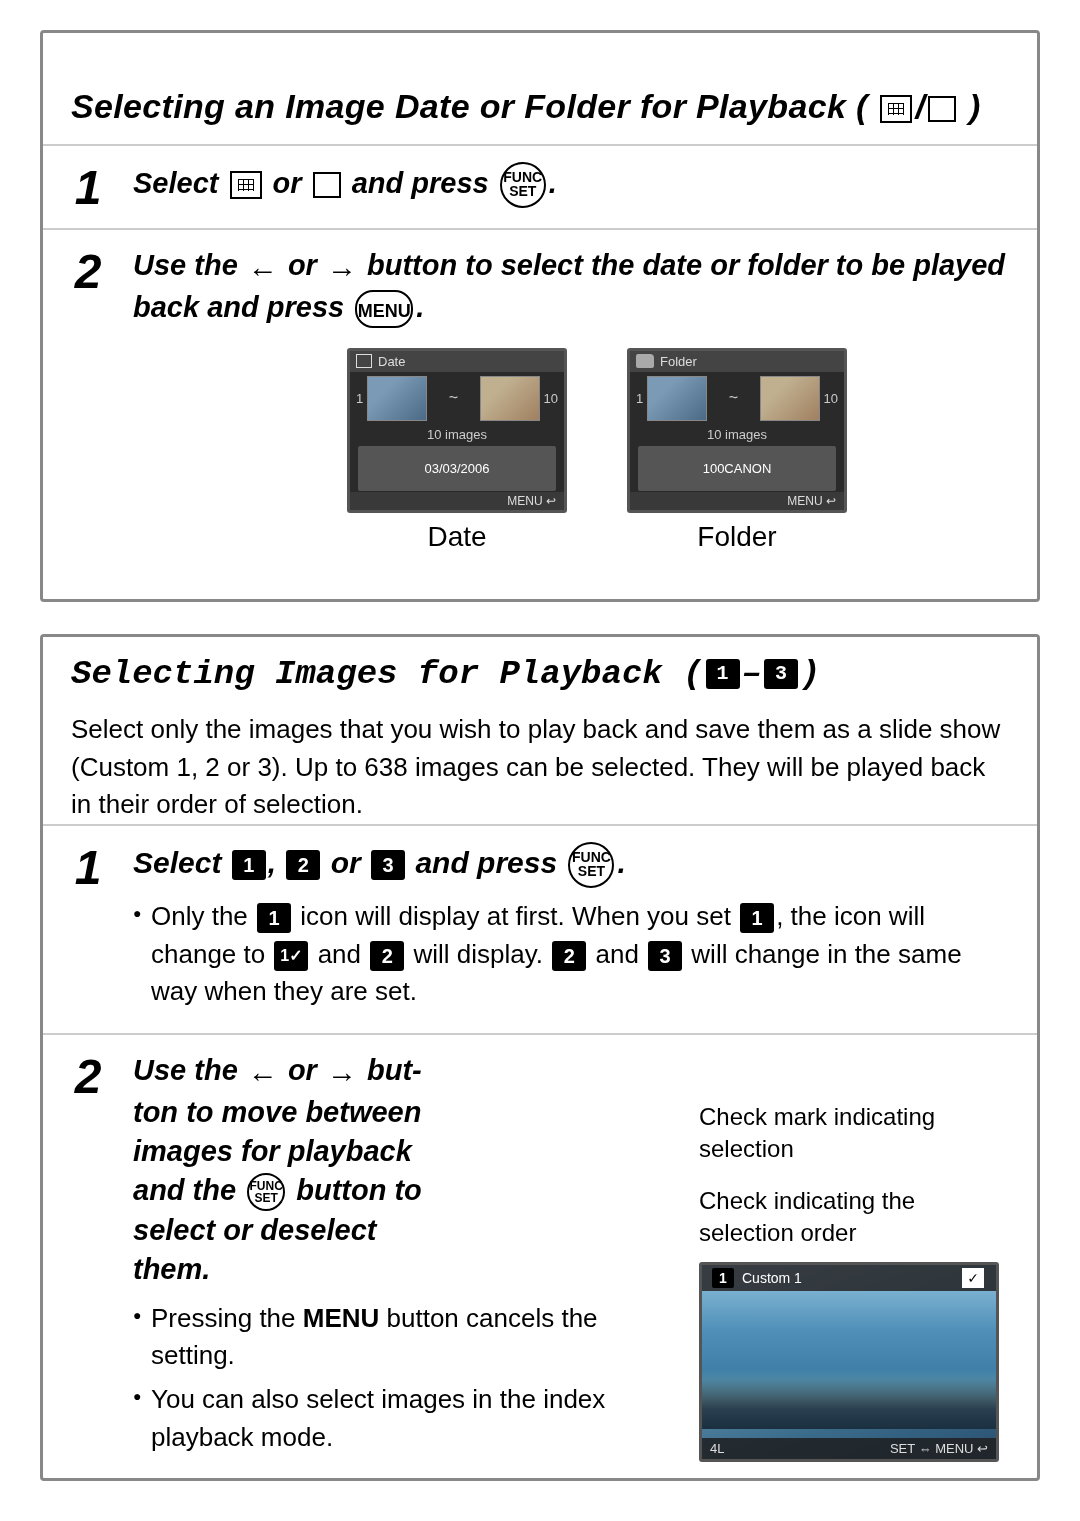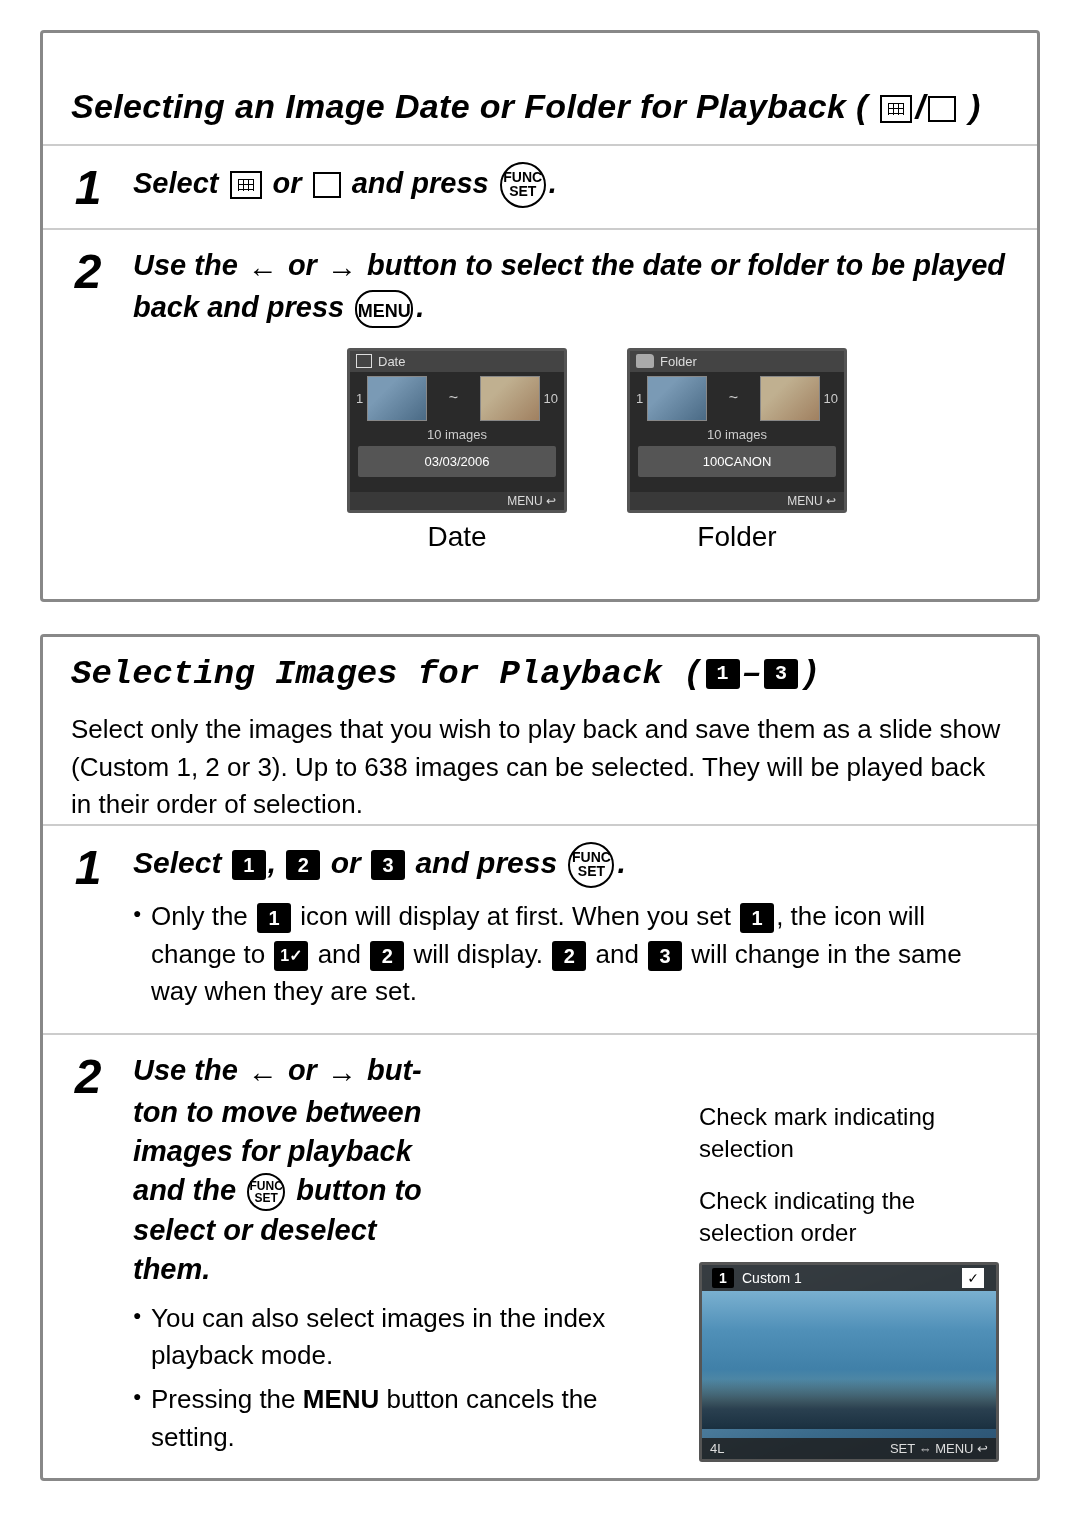--- a/index.html
+++ b/index.html
@@ -213,21 +213,21 @@
     .screen-info {
       color: #ccc;
       font-size: 13px;
       text-align: center;
       padding: 2px 0;
     }
     .screen-bottom-bar {
       background: #555;
       color: #fff;
       font-size: 13px;
-      padding: 8px 0;
+      padding: 15px 0;
       margin: 2px 8px;
       border-radius: 2px;
     }
     .screen-menu-bar {
       position: absolute;
       bottom: 0;
       left: 0;
       right: 0;
       background: rgba(60,60,60,0.85);
       color: #ddd;
@@ -531,24 +531,24 @@
           <p class="italic-bold">
             Use the <span class="arrow-left">←</span>
             or <span class="arrow-right">→</span> but-<br>
             ton to move between<br>
             images for playback<br>
             and the <span class="icon-func" style="width:38px;height:38px;font-size:12px;line-height:1;padding-top:5px;">FUNC<br>SET</span> button to<br>
             select or deselect<br>
             them.
           </p>
           <ul class="bullet-list">
-            <li>You can also select images in the index playback mode.</li>
             <li>
               Pressing the <strong>MENU</strong> button cancels the setting.
             </li>
+            <li>You can also select images in the index playback mode.</li>
           </ul>
         </div>
         <div class="step2-right">
 
           <div style="padding-bottom:8px;">
             <div class="callout-line">
               <div style="flex:1;">
                 <span class="callout-text">Check mark indicating selection</span>
               </div>
             </div>

